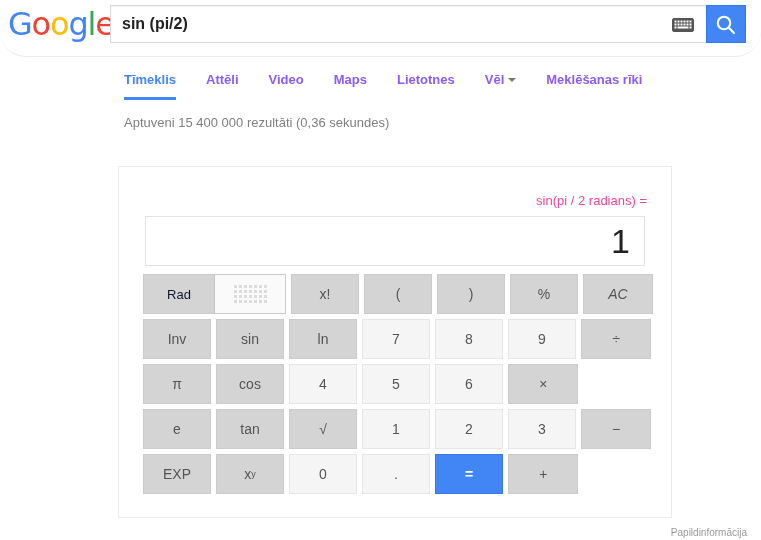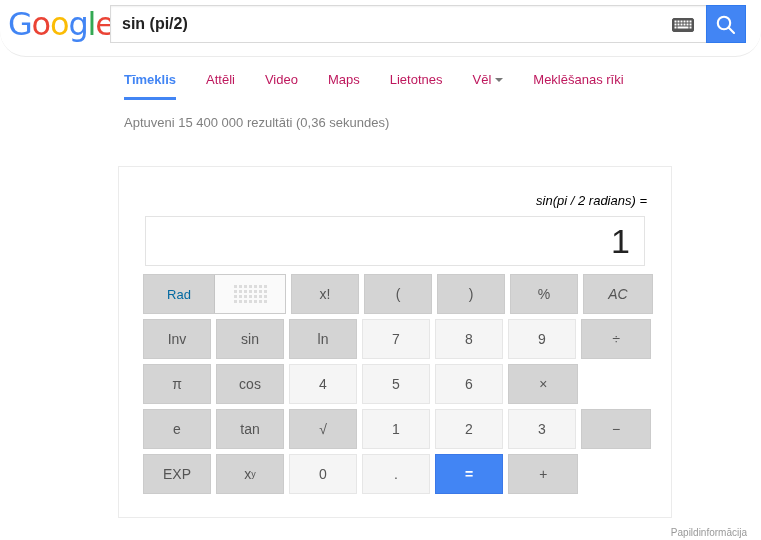--- a/index.html
+++ b/index.html
@@ -99,27 +99,28 @@
     padding-left: 124px;
     box-sizing: border-box;
   }
   .navrow {
     display: flex;
     align-items: flex-start;
     height: 38px;
   }
   .navitem {
     font-size: 13px;
-    color: #be185d;
+    color: #8b5cf6;
     padding: 0 0 12px 0;
     margin-right: 30px;
     cursor: pointer;
     white-space: nowrap;
     line-height: 16px;
     position: relative;
+    font-weight: bold;
   }
   .navitem.active {
     color: #4285f4;
     font-weight: 700;
   }
   .navitem.active::after {
     content: "";
     position: absolute;
     left: 0;
     right: 0;
@@ -156,23 +157,22 @@
     height: 352px;
     background: #fff;
     border: 1px solid #ebebeb;
     box-sizing: border-box;
   }
   .expr {
     position: absolute;
     right: 24px;
     top: 26px;
     font-size: 13px;
-    color: #000000;
-    white-space: nowrap;
-    font-style: italic;
+    color: #ec4899;
+    white-space: nowrap;
   }
   .display {
     position: absolute;
     left: 26px;
     top: 49px;
     right: 26px;
     height: 50px;
     border: 1px solid #e3e3e3;
     background: #fff;
     box-sizing: border-box;
@@ -234,21 +234,21 @@
     flex: 1 1 50%;
     display: flex;
     align-items: center;
     justify-content: center;
     font-size: 13px;
     cursor: pointer;
     user-select: none;
   }
   .tg.on {
     background: #d4d4d4;
-    color: #0369a1;
+    color: #0f172a;
     border-right: 1px solid #c4c4c4;
   }
   .tg.off {
     background: #fafafa;
   }
   .dotgrid {
     display: grid;
     grid-template-columns: repeat(7, 3px);
     grid-template-rows: repeat(4, 3px);
     gap: 2px;

